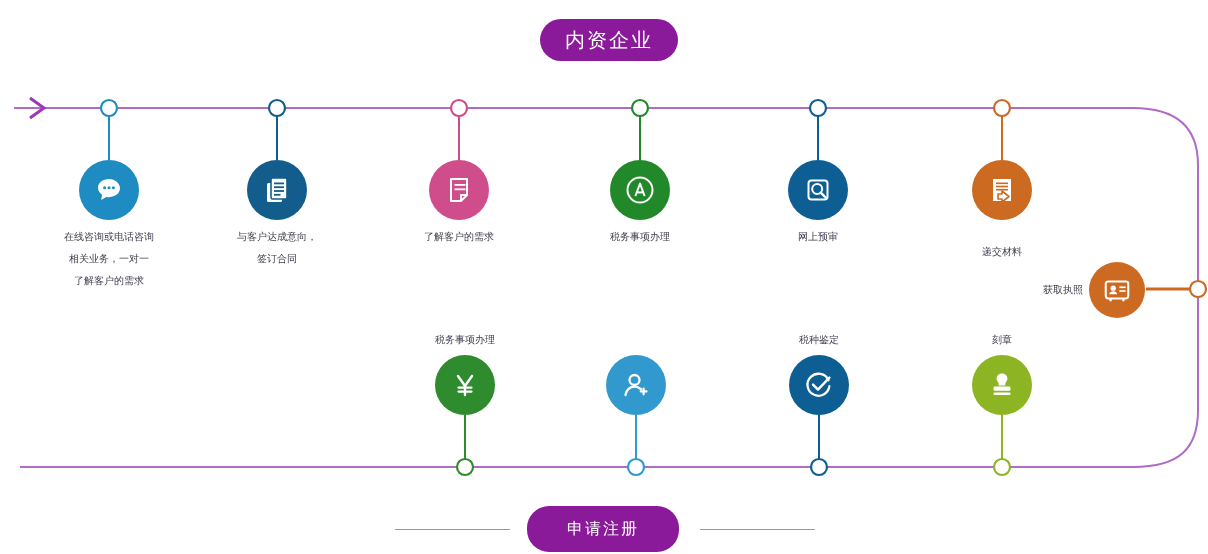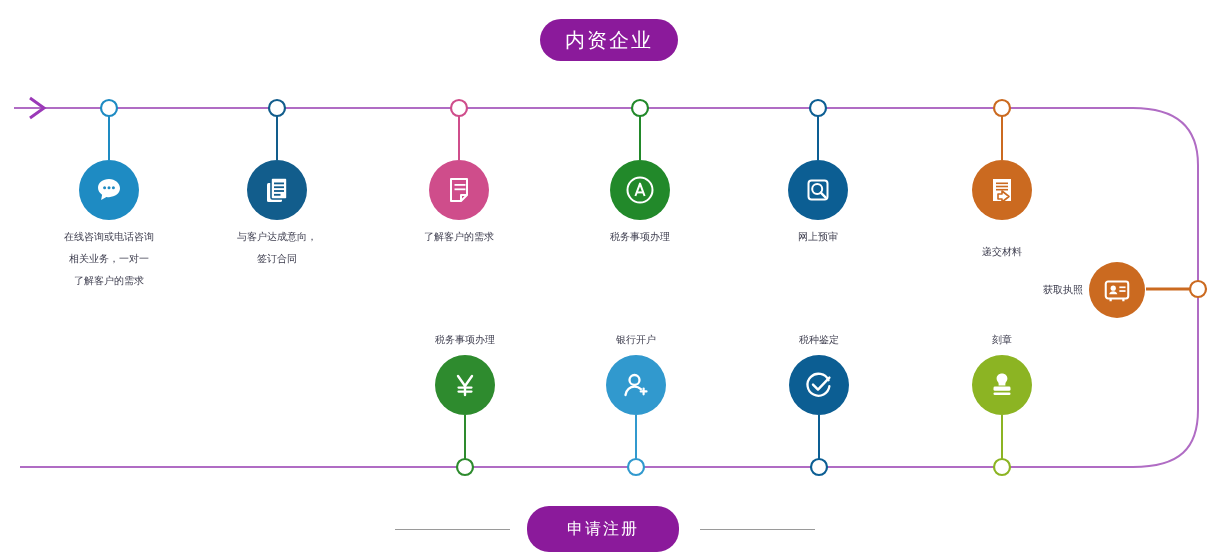--- a/index.html
+++ b/index.html
@@ -168,21 +168,20 @@
       <circle cx="12" cy="14" r="2.8" fill="#ffffff"></circle>
       <path d="M7.6 20.4c.5-2.2 2.3-3.2 4.4-3.2s3.9 1 4.4 3.2z" fill="#ffffff"></path>
       <rect x="18.5" y="12.2" width="6.6" height="1.8" fill="#ffffff"></rect>
       <rect x="18.5" y="16.2" width="6.6" height="1.8" fill="#ffffff"></rect>
       <rect x="8" y="25" width="2.4" height="3" fill="#ffffff"></rect>
       <rect x="21.6" y="25" width="2.4" height="3" fill="#ffffff"></rect>
     </svg>
   </div>
 
   <div class="cap" style="left:385px;top:329px;width:160px;">税务事项办理</div>
-  <div class="cap" style="left:556px;top:329px;width:160px;">银行开户</div>
   <div class="cap" style="left:739px;top:329px;width:160px;">税种鉴定</div>
   <div class="cap" style="left:922px;top:329px;width:160px;">刻章</div>
 
   <div class="disc" style="left:435px;top:355px;width:60px;height:60px;background:#2e8b2e;">
     <svg width="32" height="32" viewBox="0 0 32 32">
       <path d="M9 7 16 17 23 7" fill="none" stroke="#ffffff" stroke-width="2.4" stroke-linecap="round" stroke-linejoin="round"></path>
       <line x1="16" y1="17" x2="16" y2="26" stroke="#ffffff" stroke-width="2.4" stroke-linecap="round"></line>
       <line x1="9.5" y1="18.6" x2="22.5" y2="18.6" stroke="#ffffff" stroke-width="2.2" stroke-linecap="round"></line>
       <line x1="9.5" y1="22.6" x2="22.5" y2="22.6" stroke="#ffffff" stroke-width="2.2" stroke-linecap="round"></line>
     </svg>

